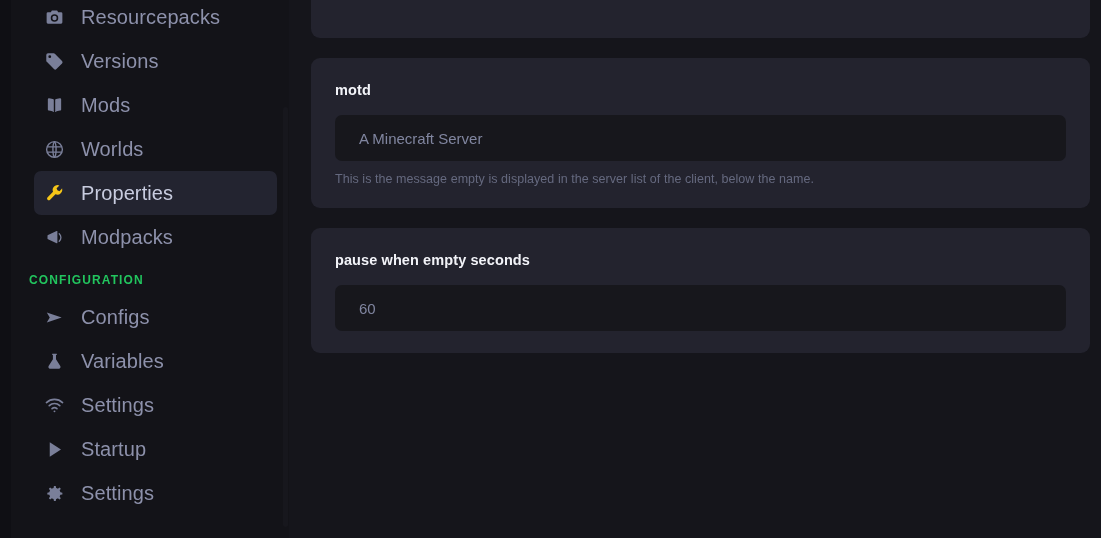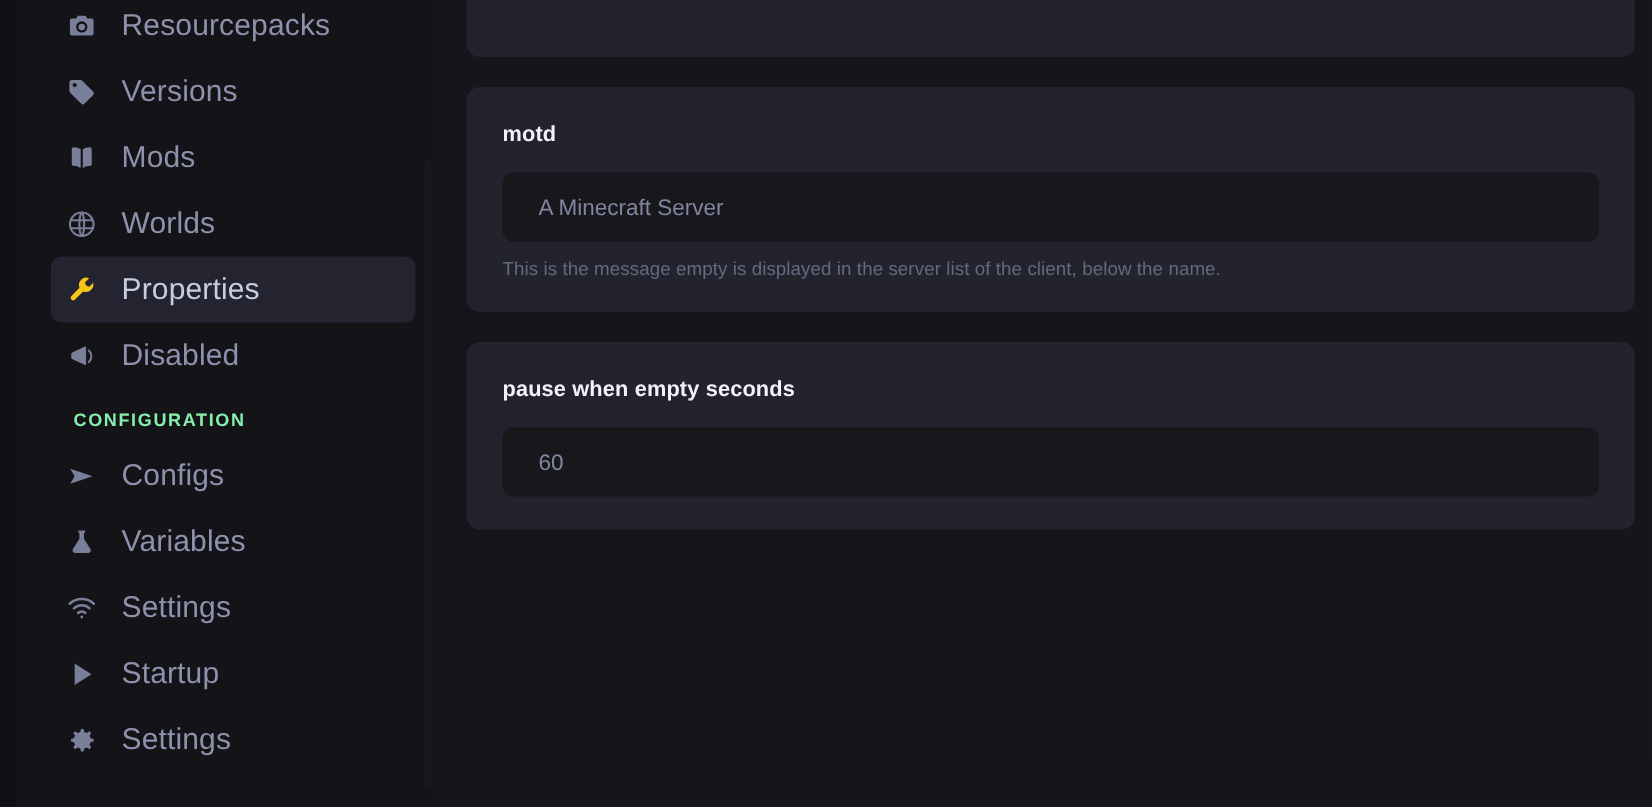--- a/index.html
+++ b/index.html
@@ -82,22 +82,22 @@
     letter-spacing: 0.1px;
     white-space: nowrap;
     color: #8d91ab;
   }
   .nav-item.active .nav-label { color: #c8ccdf; }
 
   .section-header {
     font-size: 12px;
     font-weight: bold;
     letter-spacing: 1.1px;
-    color: #86efac;
-    margin: 14px 0 8px 38px;
+    color: #22c55e;
+    margin: 14px 0 8px 18px;
   }
 
   
   .main {
     flex: 1 1 auto;
     height: 100%;
     position: relative;
     background: #15151b;
     overflow: hidden;
     padding: 0 11px 0 22px;
@@ -252,21 +252,21 @@
       <span class="nav-label">Properties</span>
     </div>
 
     <div class="nav-item">
       <span class="nav-icon">
         <svg width="21" height="21" viewBox="0 0 24 24" fill="currentColor">
           <path d="M14.4 4.6L4.6 9.1a1 1 0 00-.6.9v3.2a1 1 0 00.6.9l9.8 4.5a.6.6 0 00.9-.6V5.2a.6.6 0 00-.9-.6z"></path>
           <path d="M17.4 7.6a6 6 0 010 8.8" fill="none" stroke="currentColor" stroke-width="1.5" stroke-linecap="round"></path>
         </svg>
       </span>
-      <span class="nav-label">Disabled</span>
+      <span class="nav-label">Modpacks</span>
     </div>
 
     <div class="section-header">CONFIGURATION</div>
 
     <div class="nav-item">
       <span class="nav-icon">
         <svg width="21" height="21" viewBox="0 0 24 24" fill="currentColor">
           <path d="M3.2 6.2l17 5.8-17 5.8 3.4-5.8-3.4-5.8zm2.6 5h7.5-7.5z"></path>
         </svg>
       </span>

